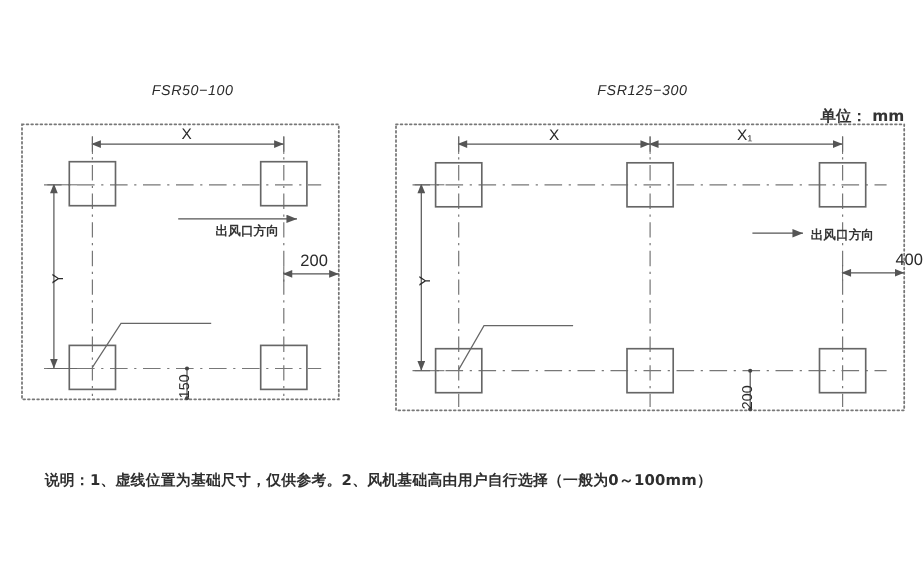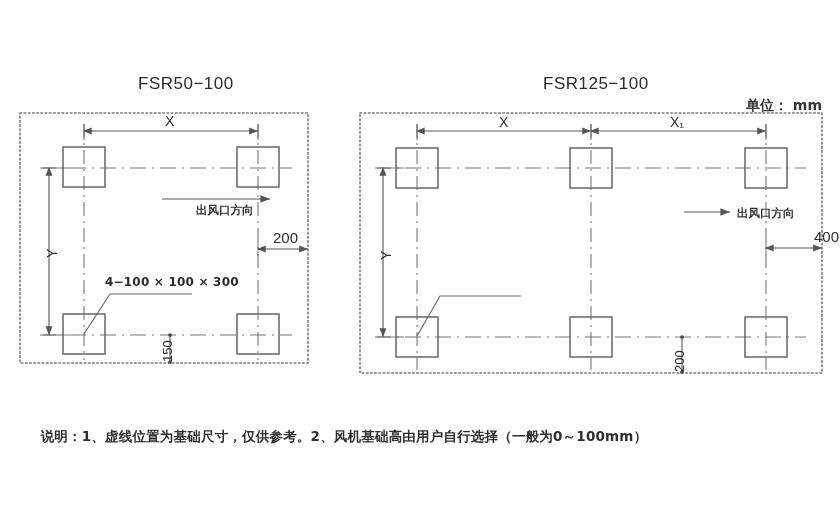--- a/index.html
+++ b/index.html
@@ -21,23 +21,24 @@
     top: 0;
     width: 840px;
     height: 521px;
   }
   .txt {
     position: absolute;
     white-space: nowrap;
     color: #2b2b2b;
   }
   .title {
-    font-size: 17px;
+    font-size: 13px;
     letter-spacing: 0.5px;
     font-family: "Liberation Sans", sans-serif;
+    font-style: italic;
   }
   .unit {
     font-size: 14px;
     font-family: "DejaVu Sans", sans-serif;
     font-weight: 600;
     color: #333;
   }
   .dimlabel {
     font-size: 14px;
     font-family: "Liberation Sans", sans-serif;
@@ -174,23 +175,22 @@
   <div class="txt dimlabel" style="left:165px; top:113px;">X</div>
 
   <div class="txt dimlabel rot" style="left:44px; top:258px;">Y</div>
 
   <div class="txt cn" style="left:196px; top:203px;">出风口方向</div>
 
   <div class="txt dimnum" style="left:273px; top:229px;">200</div>
 
   <div class="txt dimnum rot" style="left:160px; top:362px; font-size:13px;">150</div>
 
-  <div class="txt anno" style="left:105px; top:275px;">4−100 × 100 × 300</div>
-
-  <div class="txt title" style="left:543px; top:74px;">FSR125−100</div>
+
+  <div class="txt title" style="left:543px; top:74px;">FSR125−300</div>
 
   <div class="txt unit" style="left:746px; top:97px;">单位： mm</div>
 
   <div class="txt dimlabel" style="left:499px; top:114px;">X</div>
 
   <div class="txt dimlabel" style="left:670px; top:114px;">X₁</div>
 
   <div class="txt dimlabel rot" style="left:378px; top:260px;">Y</div>
 
   <div class="txt cn" style="left:737px; top:206px;">出风口方向</div>

